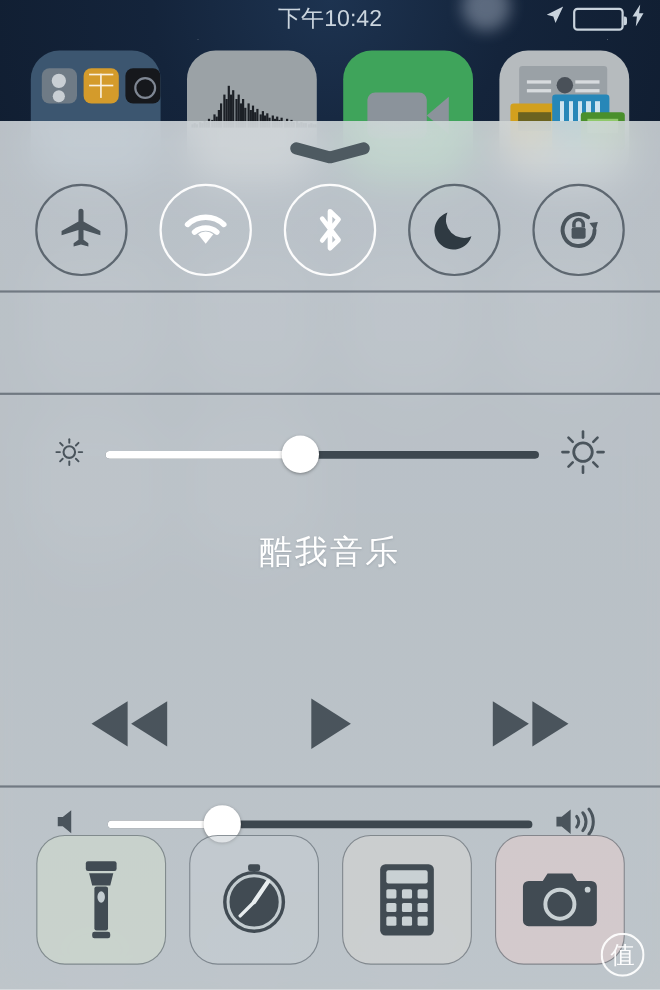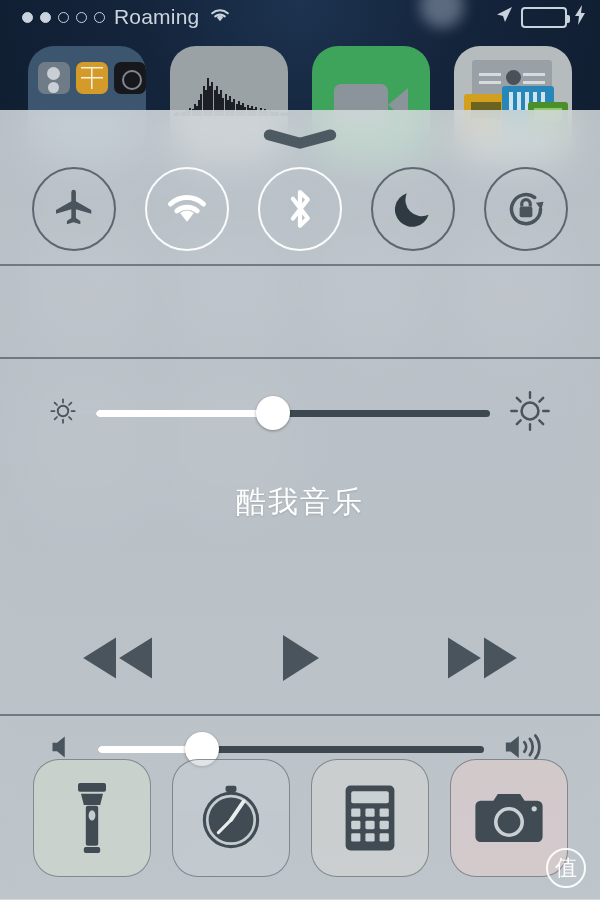--- a/index.html
+++ b/index.html
@@ -224,37 +224,21 @@
 </head>
 <body>
 
 <div id="screen">
 
   <div class="wallpaper">
     <div class="moon-blur"></div>
   </div>
 
   <div class="statusbar">
-    <div class="sb-left">
-      <div class="dots">
-        <span class="dot filled"></span>
-        <span class="dot filled"></span>
-        <span class="dot"></span>
-        <span class="dot"></span>
-        <span class="dot"></span>
-      </div>
-      <span class="carrier">Roaming</span>
-      <span>
-        <svg width="24" height="18" viewBox="0 0 24 18">
-          <path d="M12 15.2 L15.2 11.2 A5 5 0 0 0 8.8 11.2 Z" fill="#c9d3dd"></path>
-          <path d="M4.2 7.2 A12 12 0 0 1 19.8 7.2" fill="none" stroke="#c9d3dd" stroke-width="2.1" stroke-linecap="round"></path>
-          <path d="M7.2 10.4 A8 8 0 0 1 16.8 10.4" fill="none" stroke="#c9d3dd" stroke-width="2.1" stroke-linecap="round"></path>
-        </svg>
-      </span>
-    </div>
+    <div class="sb-center">下午10:42</div>
     <div class="sb-right">
       <span>
         <svg width="20" height="20" viewBox="0 0 20 20">
           <path d="M18 2 L3 9.4 L9 11 L11 17 Z" fill="#c9d3dd"></path>
         </svg>
       </span>
       <span class="battery">
         <span class="battery-fill" style="width:72%"></span>
       </span>
       <span>

